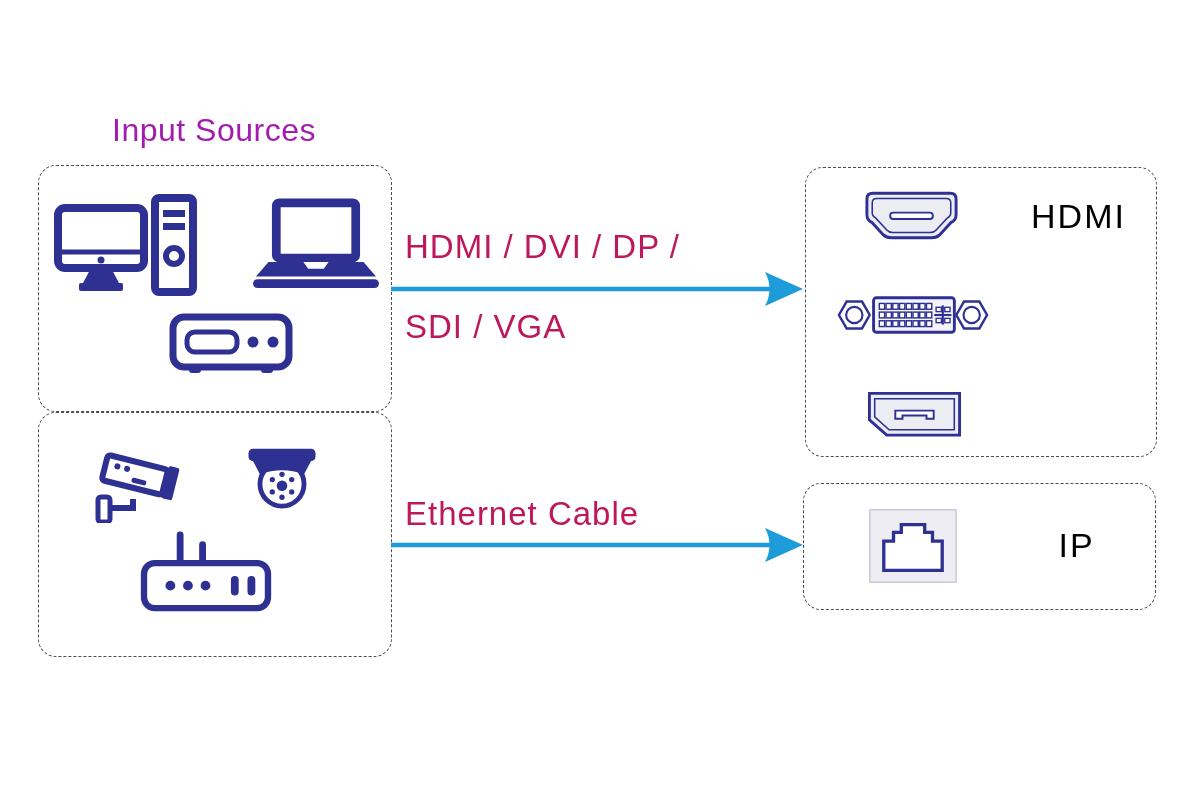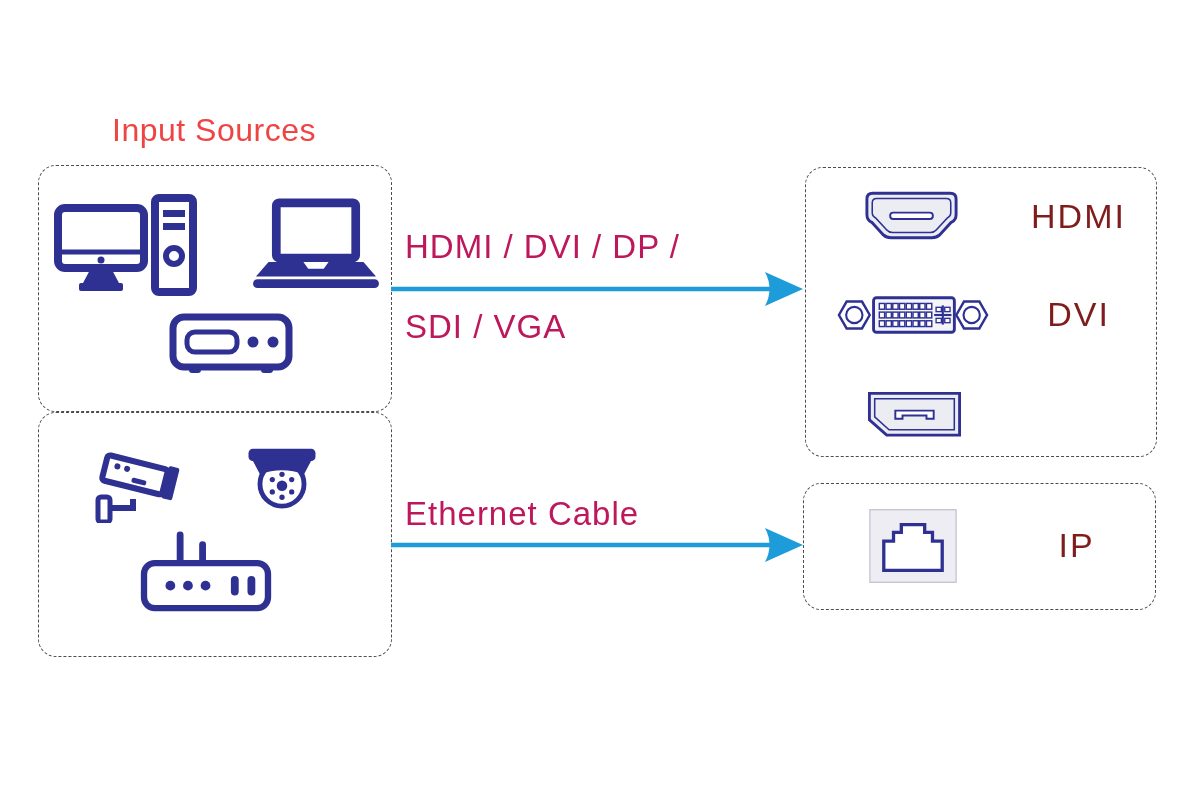--- a/index.html
+++ b/index.html
@@ -2,30 +2,30 @@
 <html><head>
 <meta charset="utf-8">
 <style>
   html,body{margin:0;padding:0;background:#ffffff;}
   .canvas{
     position:relative;width:1200px;height:800px;background:#ffffff;overflow:hidden;
     font-family:"Liberation Sans", sans-serif;color:#3C3C3B;
   }
   .abs{position:absolute;}
   .panel-title{
-    font-size:32px;letter-spacing:0.5px;color:#ef4444;text-align:center;white-space:nowrap;
+    font-size:32px;letter-spacing:0.5px;color:#a21caf;text-align:center;white-space:nowrap;
   }
   .dash-box{
     position:absolute;border:1.5px dashed #4D4D4D;border-radius:18px;background:transparent;
   }
   .cable-label{
     position:absolute;font-size:33px;letter-spacing:1px;color:#be185d;white-space:nowrap;
   }
   .port-label{
-    position:absolute;font-size:34px;letter-spacing:2px;color:#7f1d1d;text-align:center;white-space:nowrap;
+    position:absolute;font-size:34px;letter-spacing:2px;color:#000000;text-align:center;white-space:nowrap;
   }
   svg{display:block;}
 </style>
 </head>
 <body>
 
 <div class="canvas">
 
   <div class="panel-title abs" style="left:38px;top:112px;width:352px;">Input Sources</div>
 
@@ -168,21 +168,20 @@
         <g fill="#fff" stroke="#2E3192" stroke-width="1.4">
           <rect x="103" y="23" width="5.5" height="4.5"></rect>
             <rect x="112" y="23" width="5.5" height="4.5"></rect>
           <rect x="103" y="34.5" width="5.5" height="4.5"></rect>
             <rect x="112" y="34.5" width="5.5" height="4.5"></rect>
         </g>
         <polygon points="124,31 132,17 148,17 156,31 148,45 132,45" fill="#fff" stroke="#2E3192" stroke-width="2.5"></polygon>
         <circle cx="140" cy="31" r="8.5" fill="#fff" stroke="#2E3192" stroke-width="2.2"></circle>
       </svg>
     </div>
-    <div class="port-label" style="left:200px;top:127px;width:145px;">DVI</div>
 
     <div class="abs" style="left:60px;top:223px;">
       <svg viewBox="0 0 100 49" width="97" height="47">
         <path d="M3,2.5 H97 V46 H21 L3,30 Z" fill="#ECECF3" stroke="#2E3192" stroke-width="3"></path>
         <path d="M8.5,8 H91.5 V40.5 H23.5 L8.5,27 Z" fill="none" stroke="#2E3192" stroke-width="1.6"></path>
         <path d="M30,20.5 H70 V29 H62.5 V25.5 H37.5 V29 H30 Z" fill="#fff" stroke="#2E3192" stroke-width="2"></path>
       </svg>
     </div>
   </div>
 

